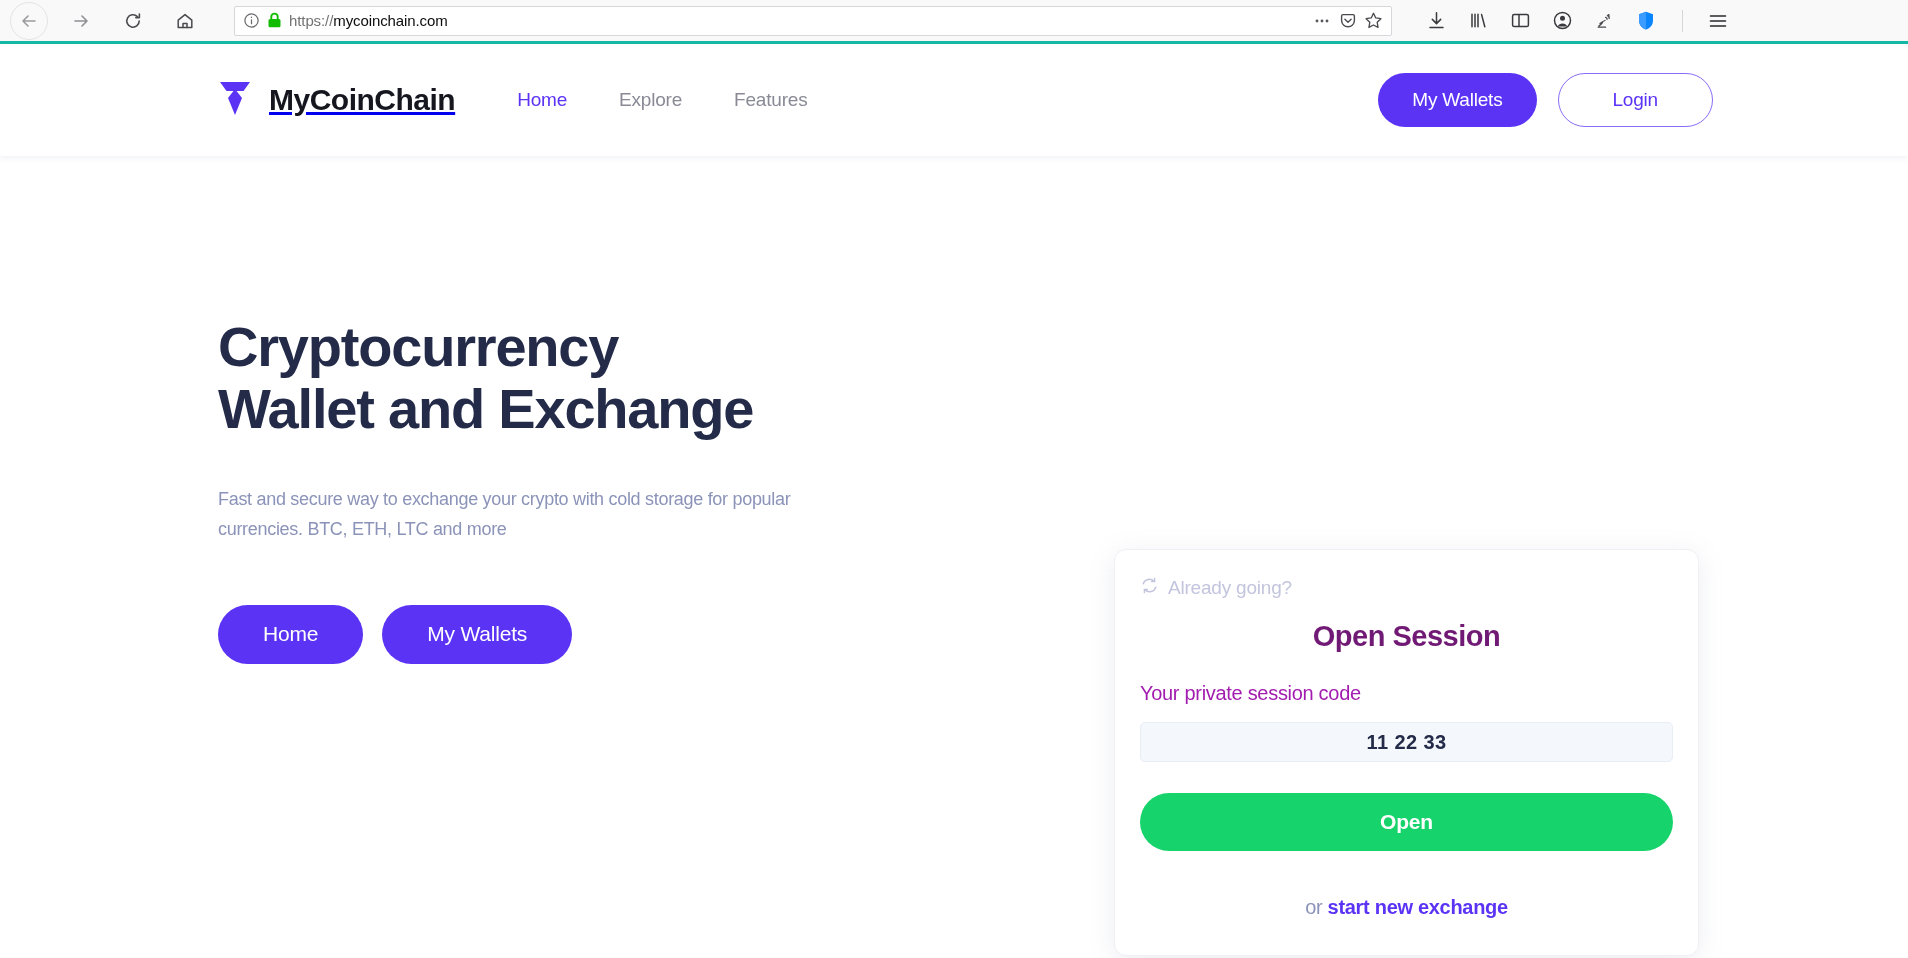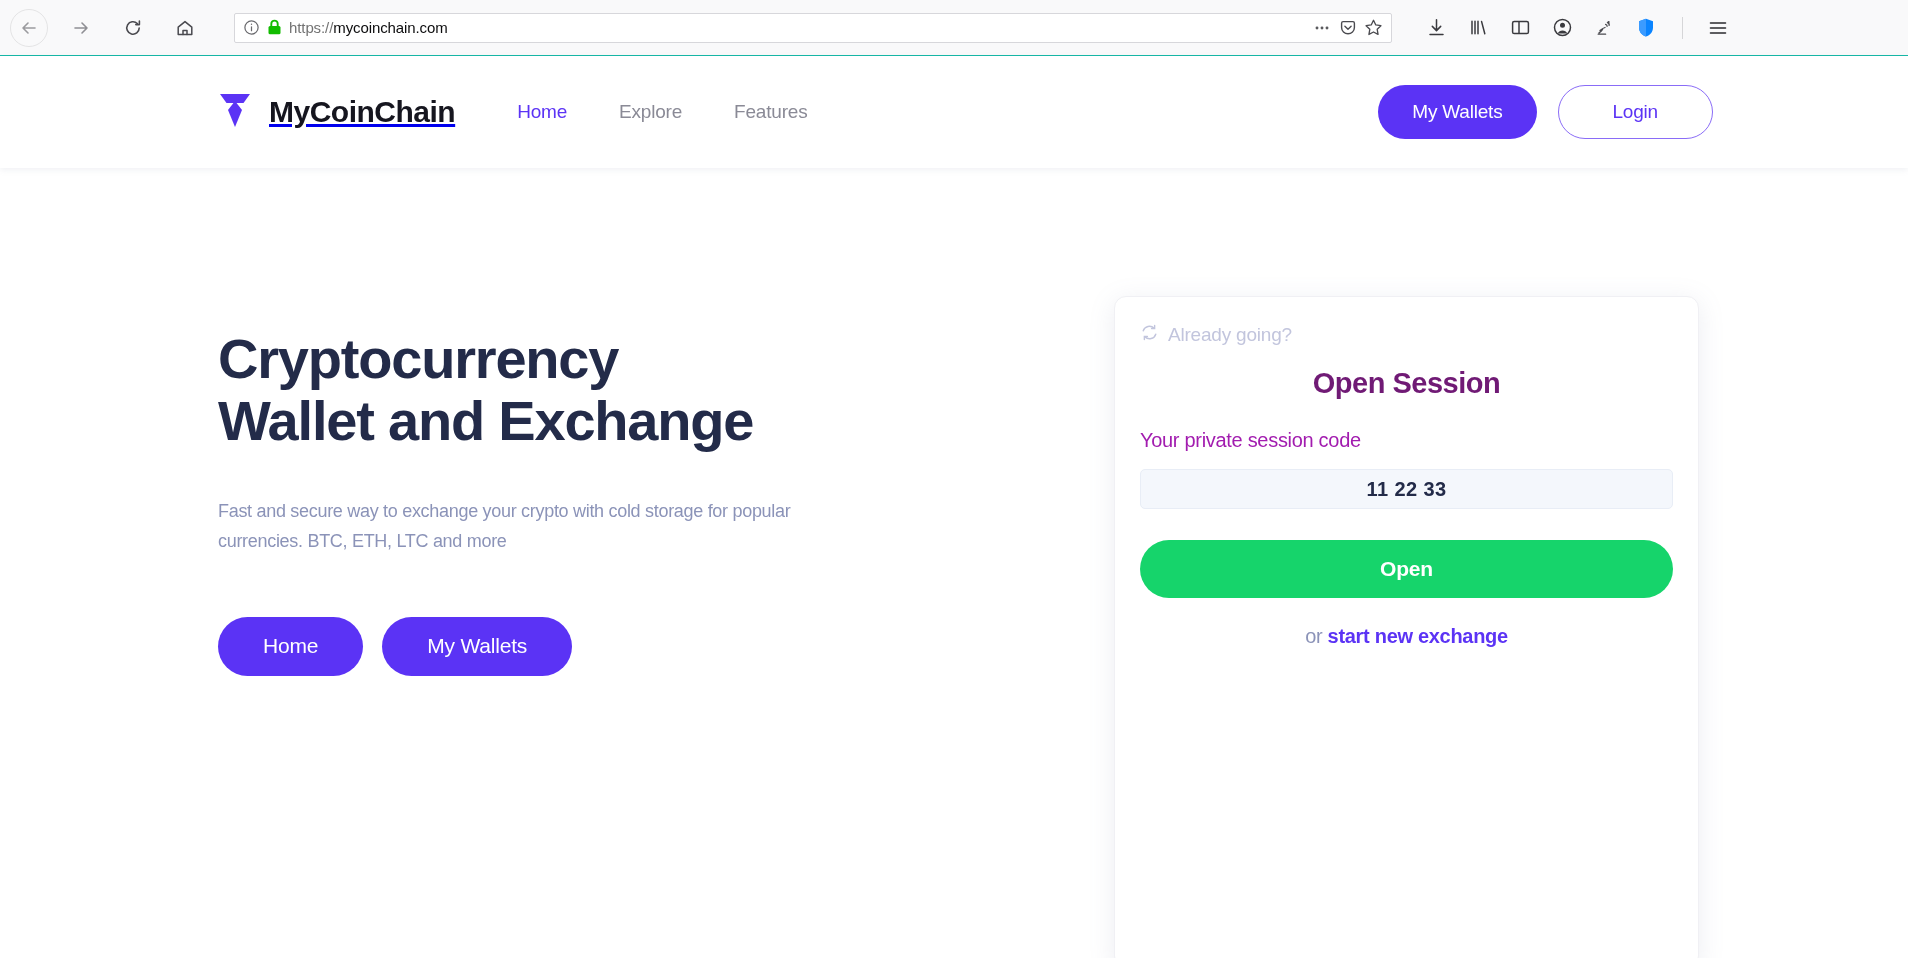--- a/index.html
+++ b/index.html
@@ -7,24 +7,24 @@
   html, body {
     width: 1908px;
     height: 958px;
     overflow: hidden;
     background: #ffffff;
     font-family: "Liberation Sans", sans-serif;
   }
 
   
   .browser-chrome {
-    height: 56px;
+    height: 44px;
     width: 100%;
     background: #f9f9fa;
-    border-bottom: 1px solid #14b8a6;
+    border-bottom: 3px solid #14b8a6;
     display: flex;
     align-items: center;
     padding: 0 10px;
     gap: 14px;
     position: relative;
   }
   .nav-btn {
     width: 38px; height: 38px;
     display: flex; align-items: center; justify-content: center;
     border-radius: 50%;
@@ -174,20 +174,21 @@
     padding: 0 45px;
   }
 
   
   .card-area {
     flex: 1 1 auto;
     display: flex;
     justify-content: flex-start;
     padding-top: 128px;
     padding-left: 136px;
+    align-items: flex-end;
   }
   .session-card {
     width: 585px;
     background: #ffffff;
     border-radius: 12px;
     border: 1px solid #f0f0f4;
     box-shadow: 0 5px 26px rgba(130,135,165,0.15);
     padding: 26px 25px 36px 25px;
   }
   .already-going {
@@ -234,21 +235,21 @@
     color: #ffffff;
     border-radius: 40px;
     border: none;
     font-size: 21px;
     font-family: inherit;
     cursor: pointer;
     letter-spacing: -0.2px;
     font-weight: bold;
   }
   .card-footer {
-    margin-top: 27px;
+    margin-top: 45px;
     text-align: center;
     font-size: 20px;
     letter-spacing: -0.3px;
   }
   .card-footer .or { color: #8b93b8; }
   .card-footer .link {
     color: #5b33f5;
     font-weight: bold;
     text-decoration: none;
   }

